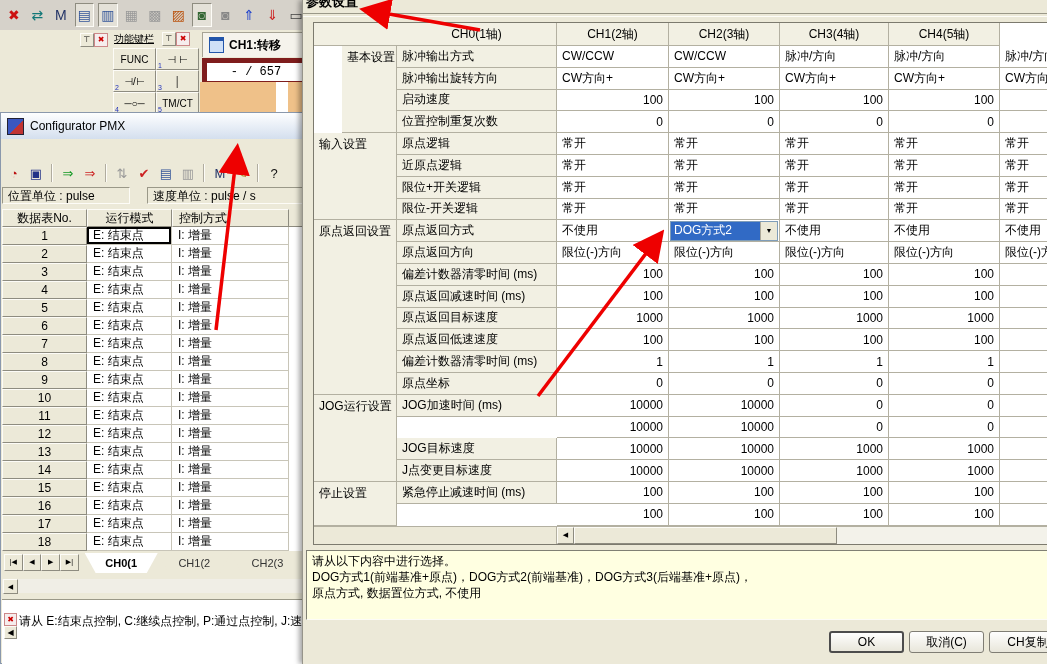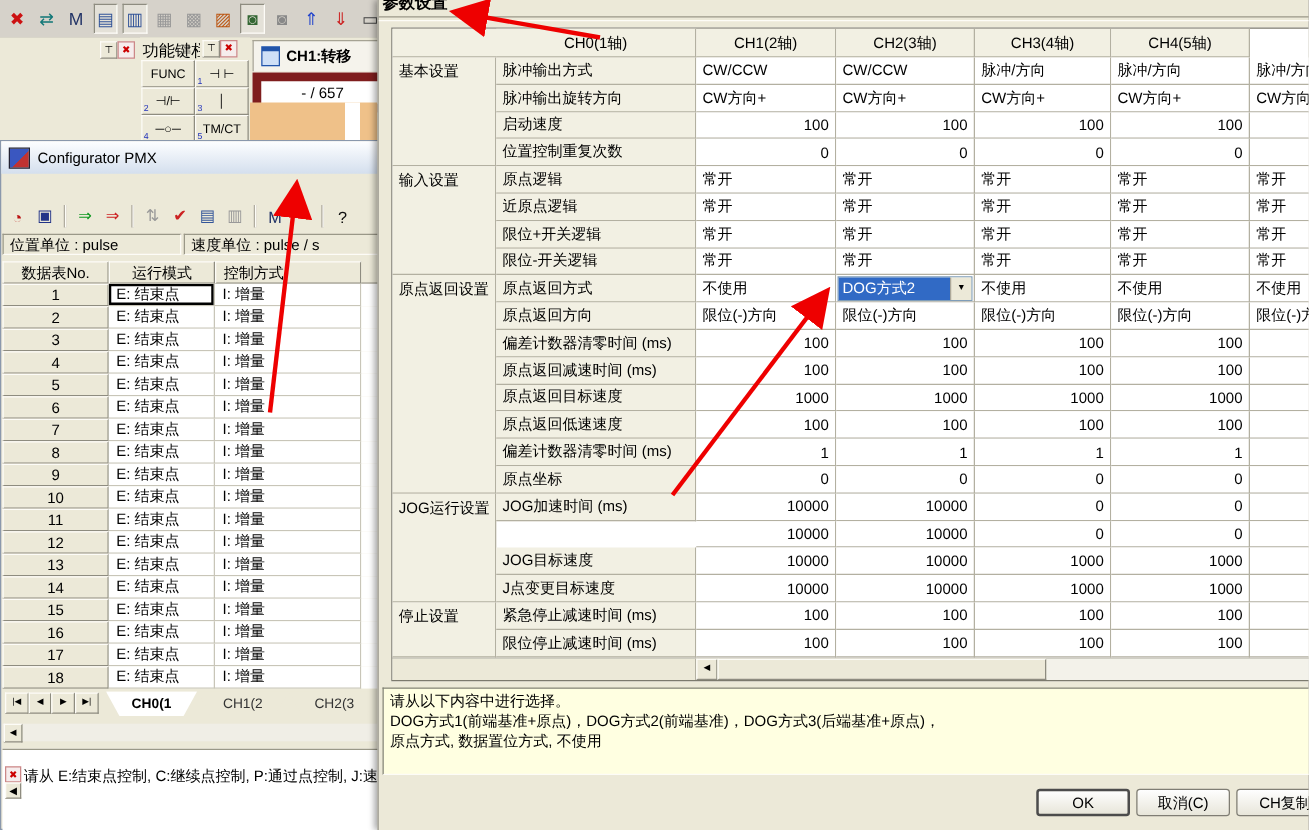--- a/index.html
+++ b/index.html
@@ -11,21 +11,21 @@
   .tbico{width:22px;height:22px;display:flex;align-items:center;justify-content:center;font-size:14px;background:#d6d2ca;border:1px solid transparent;}
   .tbico.pressed{background:#e4e1d8;border-color:#8e8c80 #fdfcf7 #fdfcf7 #8e8c80;}
   #dockarea{left:0;top:30px;width:302px;height:82px;background:#ece9d8;}
   .minibtn{width:12px;height:12px;font-size:8px;line-height:11px;text-align:center;background:#ece9d8;border:1px solid;border-color:#fdfcf7 #8e8c80 #8e8c80 #fdfcf7;}
   .minibtn.close{color:#c00;background:#f6eded;border-color:#c88;}
   #funcpanel{left:112px;top:30px;width:88px;height:82px;background:#ece9d8;}
   #funcgrid{position:absolute;left:1px;top:18px;width:86px;display:grid;grid-template-columns:1fr 1fr;}
   .fkey{position:relative;height:20px;border:1px solid;border-color:#fdfcf7 #8e8c80 #8e8c80 #fdfcf7;background:#ece9d8;display:flex;align-items:center;justify-content:center;font-size:10px;overflow:hidden;}
   .fkey .fnum{position:absolute;left:1px;bottom:0;font-size:7px;color:#2233bb;}
   #edittab{left:202px;top:32px;width:100px;height:24px;background:#f5f3ec;border:1px solid #a6a394;border-bottom:none;display:flex;align-items:center;overflow:hidden;}
-  #editval{left:202px;top:58px;width:98px;height:18px;background:#fff;border:7px solid #7f1d1d;text-align:center;line-height:18px;overflow:hidden;}
+  #editval{left:202px;top:58px;width:98px;height:18px;background:#fff;border:5px solid #7f1d1d;text-align:center;line-height:18px;overflow:hidden;font-family:Liberation Mono, monospace;}
   #orange{left:200px;top:82px;width:102px;height:30px;background:#efc189;}
   #orange .gap{position:absolute;left:76px;top:0;width:12px;height:30px;background:#fff;}
   
   #cwin{left:0;top:112px;width:305px;height:552px;background:#ece9d8;border:1px solid #8a98ac;box-sizing:border-box;}
   #ctitle{left:0;top:0;width:303px;height:26px;background:linear-gradient(#fdfeff,#d4dfee);display:flex;align-items:center;gap:6px;padding-left:6px;box-sizing:border-box;}
   #appicon{width:15px;height:15px;background:linear-gradient(135deg,#3a57c0 55%,#c03333 55%);border:1px solid #223;}
   #cmenu{left:0;top:26px;width:303px;height:21px;background:#ece9d8;display:flex;align-items:center;overflow:hidden;}
   .mitem{padding:2px 9px;white-space:nowrap;}
   #ctools{left:0;top:47px;width:303px;height:26px;display:flex;align-items:center;padding-left:3px;gap:2px;}
   .wtico{width:20px;height:20px;display:flex;align-items:center;justify-content:center;font-size:13px;}
@@ -92,21 +92,21 @@
       <span class="tbico" style="color: rgb(204, 34, 34);">⇓</span>
       <span class="tbico" style="color: rgb(68, 68, 68);">▭</span>
     </div>
 
   <div id="dockarea" class="abs">
     <div class="abs minibtn" style="left:80px;top:3px;">⊤</div>
     <div class="abs minibtn close" style="left:94px;top:3px;">✖</div>
     <div class="abs minibtn" style="left:142px;top:52px;">▲</div>
   </div>
   <div id="funcpanel" class="abs">
-    <div class="abs" style="left:2px;top:2px;font-size:13px;width:46px;overflow:hidden;white-space:nowrap;">功能键栏</div>
+    <div class="abs" style="left:2px;top:2px;font-size:10px;width:46px;overflow:hidden;white-space:nowrap;text-decoration:underline;">功能键栏</div>
     <div class="abs minibtn" style="left:50px;top:2px;">⊤</div>
     <div class="abs minibtn close" style="left:64px;top:2px;">✖</div>
     <div id="funcgrid">
         <div class="fkey">
           <span>FUNC</span>
           <span class="fnum"></span>
         </div>
         <div class="fkey">
           <span>⊣ ⊢</span>
           <span class="fnum">1</span>
@@ -153,21 +153,21 @@
         <span class="wtico" style="color: rgb(153, 153, 153);">⇅</span>
         <span class="wtico" style="color: rgb(204, 34, 34);">✔</span>
         <span class="wtico" style="color: rgb(51, 85, 153);">▤</span>
         <span class="wtico" style="color: rgb(153, 153, 153);">▥</span>
         <span class="wsep"></span>
         <span class="wtico" style="color: rgb(34, 51, 102);">M</span>
         <span class="wtico" style="color: rgb(153, 119, 0);">✎</span>
         <span class="wsep"></span>
         <span class="wtico" style="color: rgb(17, 17, 17);">?</span>
       </div>
-    <div class="abs unitbox" style="left:1px;top:74px;width:143px;">位置单位 : pulse</div>
+    <div class="abs unitbox" style="left:1px;top:74px;width:128px;">位置单位 : pulse</div>
     <div class="abs unitbox" style="left:146px;top:74px;width:157px;">速度单位 : pulse / s</div>
     <div id="ltable" class="abs">
       <div class="lrow">
         <div class="lhc">数据表No.</div>
         <div class="lhc">运行模式</div>
         <div class="lhc w3">控制方式</div>
         <div class="lhfill"></div>
       </div>
       <div id="ltbody">
           <div class="lrow">
@@ -308,21 +308,21 @@
     </div>
     <div id="dlggroove" class="abs"></div>
     <div id="ptable" class="abs">
       <div id="pgrid">
           <div class="g ghd" style="grid-area: 1 / 1 / auto / span 2;"></div>
           <div class="g ghd" style="grid-area: 1 / 2;">CH0(1轴)</div>
           <div class="g ghd" style="grid-area: 1 / 3;">CH1(2轴)</div>
           <div class="g ghd" style="grid-area: 1 / 4;">CH2(3轴)</div>
           <div class="g ghd" style="grid-area: 1 / 5;">CH3(4轴)</div>
           <div class="g ghd" style="grid-area: 1 / 6;">CH4(5轴)</div>
-          <div class="g grp" style="grid-area: 2 / 1 / span 4;">基本设置</div>
+          <div class="g grp" style="grid-area: 2 / 1 / span 4; margin-left: 28px;">基本设置</div>
           <div class="g lab" style="grid-area: 2 / 2;">脉冲输出方式</div>
           <div class="g" style="grid-area: 2 / 3;">CW/CCW</div>
           <div class="g" style="grid-area: 2 / 4;">CW/CCW</div>
           <div class="g" style="grid-area: 2 / 5;">脉冲/方向</div>
           <div class="g" style="grid-area: 2 / 6;">脉冲/方向</div>
           <div class="g" style="grid-area: 2 / 7;">脉冲/方向</div>
           <div class="g lab" style="grid-area: 3 / 2;">脉冲输出旋转方向</div>
           <div class="g" style="grid-area: 3 / 3;">CW方向+</div>
           <div class="g" style="grid-area: 3 / 4;">CW方向+</div>
           <div class="g" style="grid-area: 3 / 5;">CW方向+</div>
@@ -443,21 +443,20 @@
           <div class="g num" style="grid-area: 21 / 5;">1000</div>
           <div class="g num" style="grid-area: 21 / 6;">1000</div>
           <div class="g num" style="grid-area: 21 / 7;"></div>
           <div class="g grp" style="grid-area: 22 / 1 / span 2;">停止设置</div>
           <div class="g lab" style="grid-area: 22 / 2;">紧急停止减速时间 (ms)</div>
           <div class="g num" style="grid-area: 22 / 3;">100</div>
           <div class="g num" style="grid-area: 22 / 4;">100</div>
           <div class="g num" style="grid-area: 22 / 5;">100</div>
           <div class="g num" style="grid-area: 22 / 6;">100</div>
           <div class="g num" style="grid-area: 22 / 7;"></div>
-          <div class="g lab" style="grid-area: 23 / 2;">限位停止减速时间 (ms)</div>
           <div class="g num" style="grid-area: 23 / 3;">100</div>
           <div class="g num" style="grid-area: 23 / 4;">100</div>
           <div class="g num" style="grid-area: 23 / 5;">100</div>
           <div class="g num" style="grid-area: 23 / 6;">100</div>
           <div class="g num" style="grid-area: 23 / 7;"></div>
         </div>
       <div id="tblbottom">
         <div class="fillc"></div>
         <div id="sbar">
           <span class="sbtn">◀</span>

